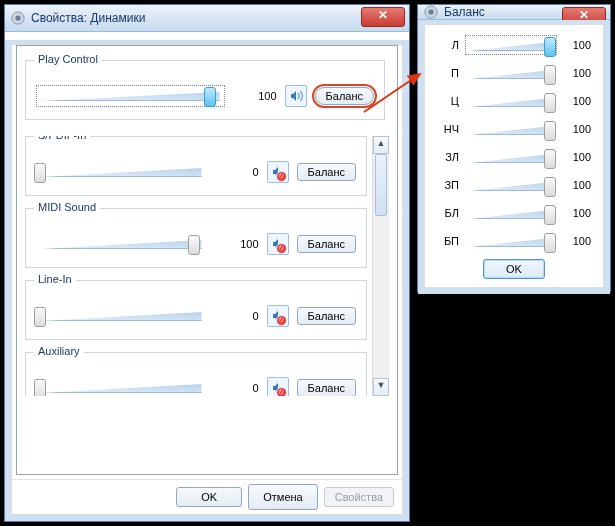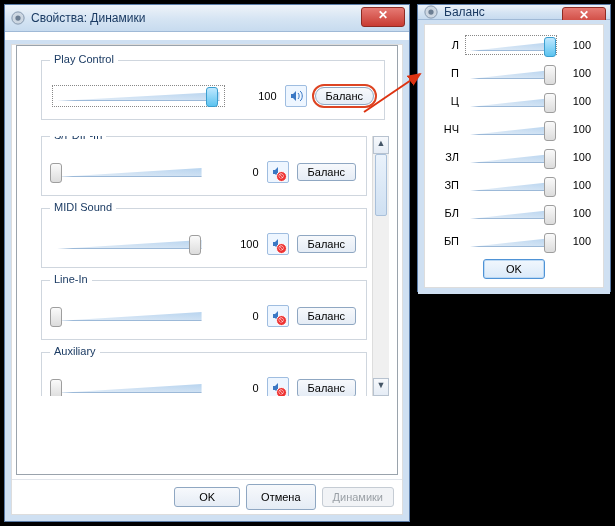--- a/index.html
+++ b/index.html
@@ -52,21 +52,21 @@
     border:1px solid #9aa3ac; border-bottom:none;
     background:linear-gradient(#f6f8fb,#e9eef5);
     padding:3px 9px 0 9px; font-size:11px; color:#222;
     margin-right:-1px; border-radius:2px 2px 0 0;
     position:relative; top:1px;
   }
   .tab.active { background:#fff; z-index:2; top:0; padding-top:4px; border-bottom:1px solid #fff; }
   .tab-body { border:1px solid #9aa3ac; margin:0 4px 4px 4px; flex:1; position:relative; background:#fff; padding:14px 8px 8px 8px; }
 
   
-  .group { border:1px solid #cfd6de; margin:0 4px 16px 16px; padding:24px 10px 12px 10px; position:relative; }
+  .group { border:1px solid #cfd6de; margin:0 4px 16px 0; padding:24px 10px 12px 10px; position:relative; }
   .group .legend { position:absolute; top:-8px; left:8px; background:#fff; padding:0 4px; font-size:11px; color:#1b3b63; }
 
   .row { display:flex; align-items:center; gap:8px; }
   .slider {
     flex:1; height:20px; position:relative;
     border:1px dotted #888;
   }
   .slider.noborder { border:1px dotted transparent; }
   .slider .track-bg {
     position:absolute; left:4px; right:4px; top:6px; height:8px;
@@ -235,21 +235,21 @@
           <div class="sb-thumb"></div>
           <div class="sb-btn" style="position:absolute;bottom:0;left:0;right:0">▼</div>
         </div>
       </div>
 
     </div>
 
     <div class="dlg-btns">
       <button class="btn" style="padding:3px 24px">OK</button>
       <button class="btn" style="padding:6px 14px">Отмена</button>
-      <button class="btn disabled" style="padding:3px 10px">Динамики</button>
+      <button class="btn disabled" style="padding:3px 10px">Свойства</button>
     </div>
 
   </div>
     </div>
 </div>
 
 <div class="window win-bal">
   <div class="titlebar">
     <svg class="tb-icon" viewBox="0 0 16 16">
         <circle cx="8" cy="8" r="7" fill="#cdd7e2" stroke="#7c8fa6"></circle>

